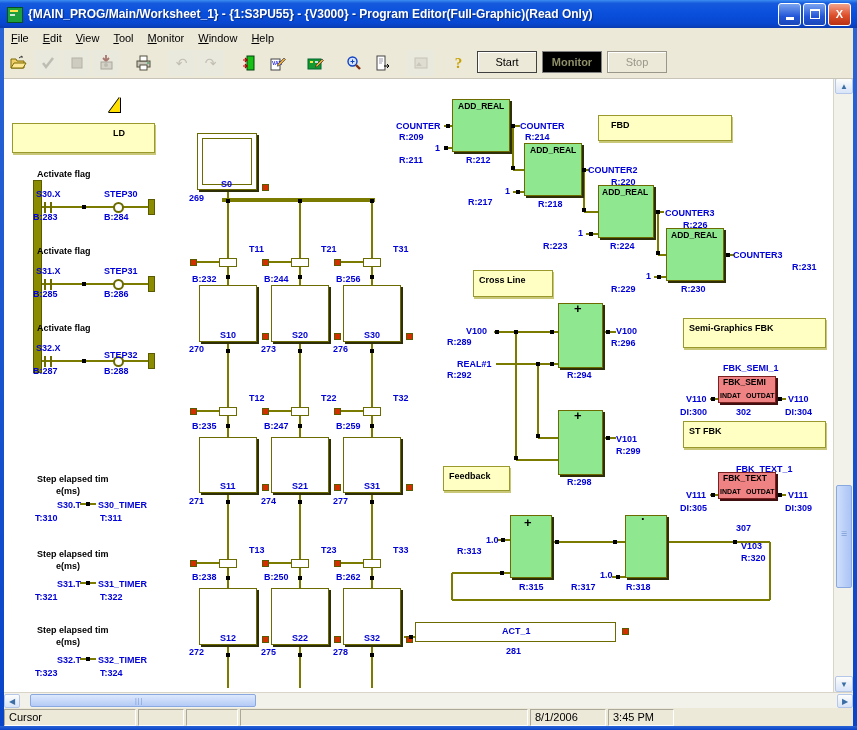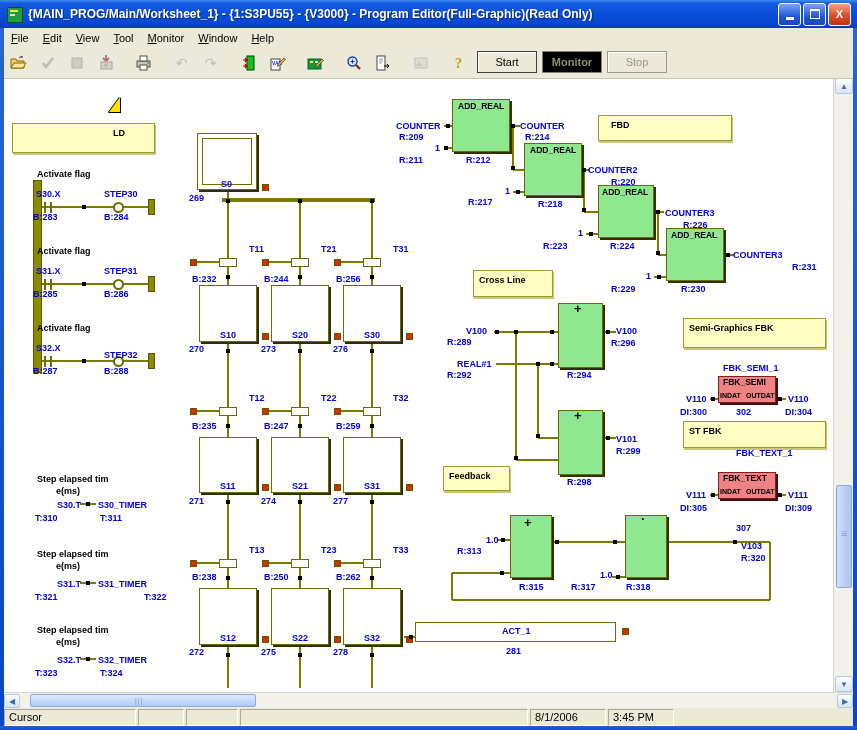--- a/index.html
+++ b/index.html
@@ -414,21 +414,21 @@
       <div class="txt k" style="left: 52px; top: 408px;">e(ms)</div>
       <div class="txt" style="left: 53px; top: 422px;">S30.T</div>
       <div class="txt" style="left: 94px; top: 422px;">S30_TIMER</div>
       <div class="txt" style="left: 31px; top: 435px;">T:310</div>
       <div class="txt" style="left: 96px; top: 435px;">T:311</div>
       <div class="txt k" style="left: 33px; top: 471px;">Step elapsed tim</div>
       <div class="txt k" style="left: 52px; top: 483px;">e(ms)</div>
       <div class="txt" style="left: 53px; top: 501px;">S31.T</div>
       <div class="txt" style="left: 94px; top: 501px;">S31_TIMER</div>
       <div class="txt" style="left: 31px; top: 514px;">T:321</div>
-      <div class="txt" style="left: 96px; top: 514px; margin-left: 44px;">T:322</div>
+      <div class="txt" style="left: 96px; top: 514px;">T:322</div>
       <div class="txt k" style="left: 33px; top: 547px;">Step elapsed tim</div>
       <div class="txt k" style="left: 52px; top: 559px;">e(ms)</div>
       <div class="txt" style="left: 53px; top: 577px;">S32.T</div>
       <div class="txt" style="left: 94px; top: 577px;">S32_TIMER</div>
       <div class="txt" style="left: 31px; top: 590px;">T:323</div>
       <div class="txt" style="left: 96px; top: 590px;">T:324</div>
       <div class="txt" style="left: 217px; top: 101px;">S0</div>
       <div class="txt" style="left: 185px; top: 115px;">269</div>
       <div class="txt" style="left: 216px; top: 252px;">S10</div>
       <div class="txt" style="left: 288px; top: 252px;">S20</div>
@@ -518,21 +518,21 @@
       <div class="txt k big" style="left: 637px; top: 435px;">·</div>
       <div class="txt" style="left: 719px; top: 285px;">FBK_SEMI_1</div>
       <div class="txt bt" style="left: 719px; top: 299px;">FBK_SEMI</div>
       <div class="txt tiny" style="left: 716px; top: 313px;">INDAT</div>
       <div class="txt tiny" style="left: 742px; top: 313px;">OUTDAT</div>
       <div class="txt" style="left: 682px; top: 316px;">V110</div>
       <div class="txt" style="left: 676px; top: 329px;">DI:300</div>
       <div class="txt" style="left: 732px; top: 329px;">302</div>
       <div class="txt" style="left: 784px; top: 316px;">V110</div>
       <div class="txt" style="left: 781px; top: 329px;">DI:304</div>
-      <div class="txt" style="left: 719px; top: 370px; padding-left: 13px;">FBK_TEXT_1</div>
+      <div class="txt" style="left: 719px; top: 386px; padding-left: 13px;">FBK_TEXT_1</div>
       <div class="txt bt" style="left: 719px; top: 395px;">FBK_TEXT</div>
       <div class="txt tiny" style="left: 716px; top: 409px;">INDAT</div>
       <div class="txt tiny" style="left: 742px; top: 409px;">OUTDAT</div>
       <div class="txt" style="left: 682px; top: 412px;">V111</div>
       <div class="txt" style="left: 676px; top: 425px;">DI:305</div>
       <div class="txt" style="left: 732px; top: 425px; margin-top: 20px;">307</div>
       <div class="txt" style="left: 784px; top: 412px;">V111</div>
       <div class="txt" style="left: 781px; top: 425px;">DI:309</div>
       <div class="note" style="left: 8px; top: 45px; width: 143px; height: 30px;">
         <span style="left: 100px;">LD</span>

